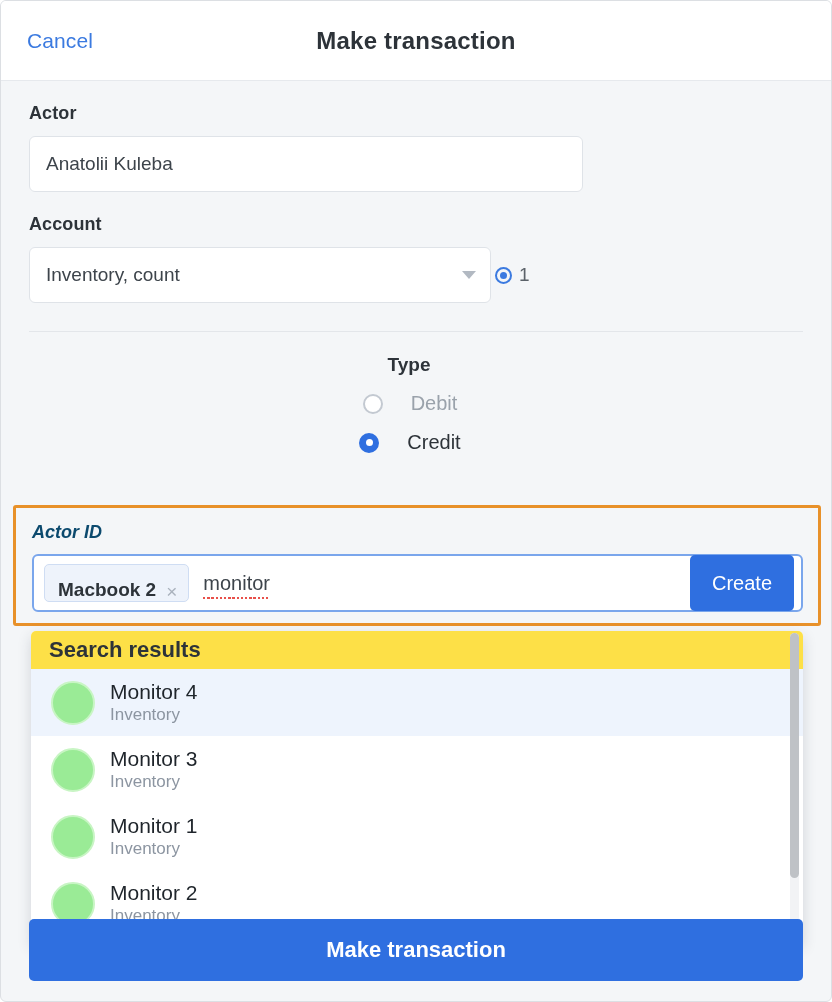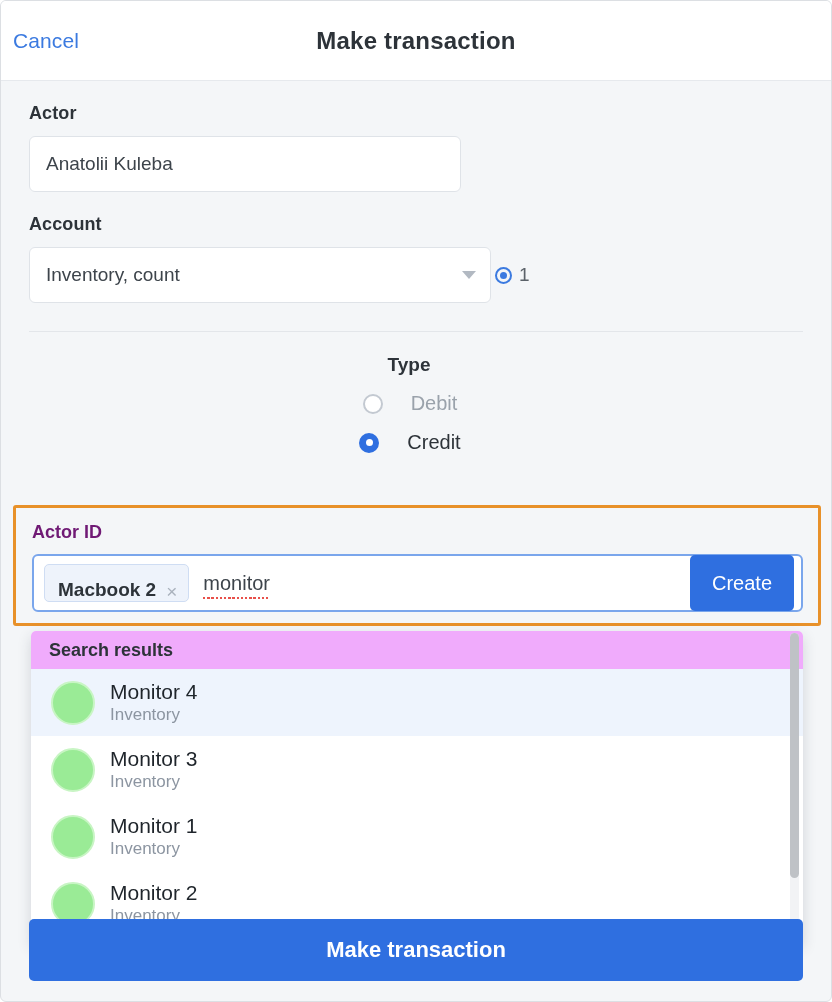--- a/index.html
+++ b/index.html
@@ -26,21 +26,21 @@
   .header {
     position: relative;
     height: 80px;
     background: #ffffff;
     border-bottom: 1px solid #e6e9ed;
     display: flex;
     align-items: center;
   }
   .cancel-link {
     position: absolute;
-    left: 12px;
+    left: 26px;
     font-size: 21px;
     color: #3b7ae0;
     cursor: pointer;
     letter-spacing: .1px;
   }
   .header-title {
     width: 100%;
     text-align: center;
     font-size: 24px;
     font-weight: bold;
@@ -57,21 +57,21 @@
 
   .field-label {
     font-size: 18px;
     font-weight: bold;
     color: #2d3339;
     letter-spacing: .1px;
   }
 
   .text-input {
     margin-top: 12px;
-    width: 432px;
+    width: 554px;
     height: 56px;
     background: #ffffff;
     border: 1px solid #dfe3e8;
     border-radius: 6px;
     display: flex;
     align-items: center;
     padding: 0 16px;
     font-size: 19px;
     color: #3d444b;
     cursor: text;
@@ -177,21 +177,22 @@
     width: 808px;
     height: 121px;
     border: 3px solid #e8912a;
     border-radius: 3px;
     padding: 14px 15px 0 16px;
     background: transparent;
   }
   .actorid-label {
     font-size: 18px;
     font-weight: bold;
-    color: #701a75;
+    color: #0c4a6e;
+    font-style: italic;
   }
 
   .tag-input {
     margin-top: 11px;
     height: 58px;
     background: #ffffff;
     border: 2px solid #7aa6ec;
     border-radius: 6px;
     display: flex;
     align-items: center;
@@ -257,24 +258,24 @@
     background: #ffffff;
     border-radius: 5px;
     box-shadow: 0 5px 14px rgba(40,50,66,.17);
     overflow: hidden;
   }
   .dd-header {
     height: 38px;
     display: flex;
     align-items: center;
     padding: 0 0 0 18px;
-    font-size: 18px;
+    font-size: 22px;
     font-weight: bold;
     color: #2d3339;
-    background: #f0abfc;
+    background: #fde047;
   }
   .dd-list { position: relative; }
   .dd-item {
     display: flex;
     align-items: center;
     gap: 15px;
     height: 67px;
     padding: 0 18px 0 20px;
     cursor: pointer;
   }

